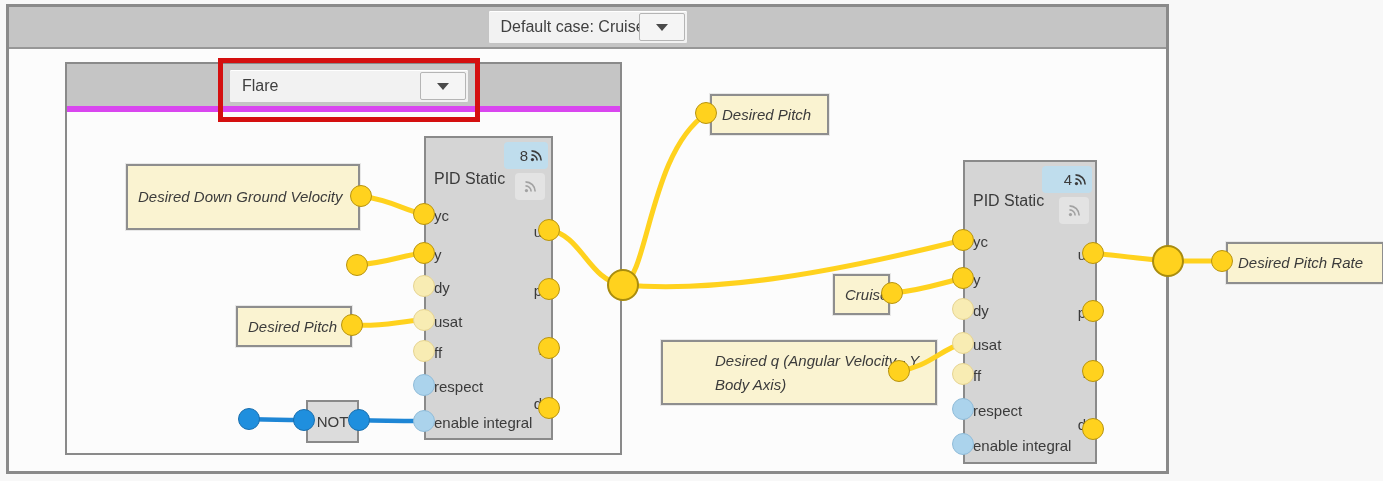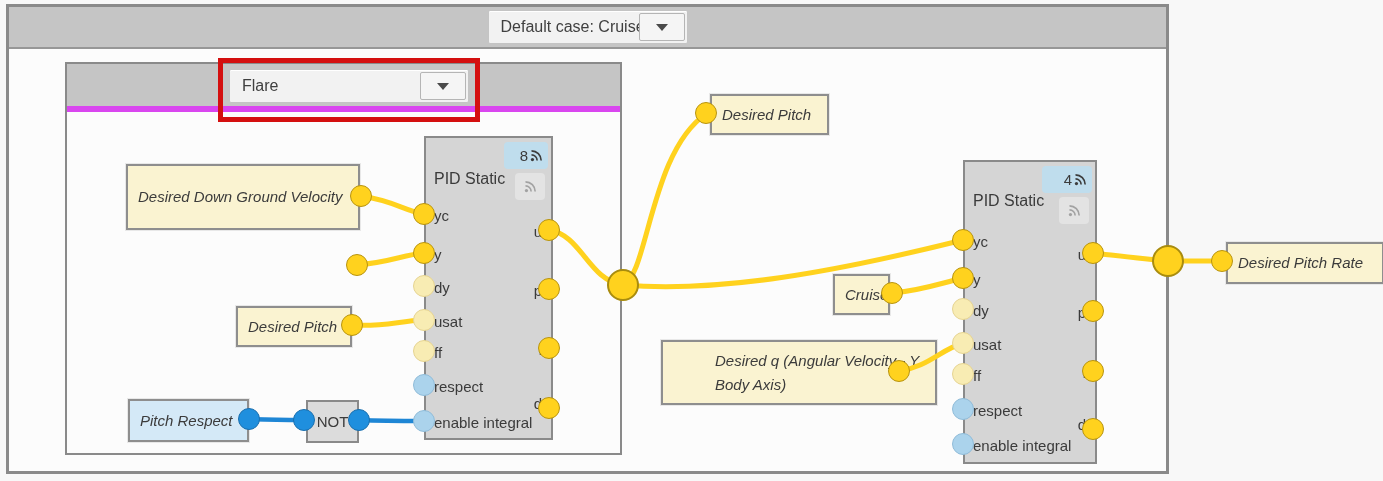--- a/index.html
+++ b/index.html
@@ -134,23 +134,20 @@
     <span class="out-label" style="top:140px;">p</span>
     <span class="out-label" style="top:200px;">i</span>
     <span class="out-label" style="top:252px;">d</span>
   </div>
 
   <div class="io-box" style="left:126px;top:164px;width:230px;height:62px;">
     <span class="txt">Desired Down Ground Velocity</span>
   </div>
   <div class="io-box" style="left:236px;top:306px;width:112px;height:37px;">
     <span class="txt">Desired Pitch</span>
-  </div>
-  <div class="io-box io-blue" style="left:128px;top:399px;width:117px;height:39px;">
-    <span class="txt">Pitch Respect</span>
   </div>
   <div class="not-box">
     <span>NOT</span>
   </div>
   <div class="io-box" style="left:710px;top:94px;width:115px;height:37px;">
     <span class="txt">Desired Pitch</span>
   </div>
   <div class="io-box" style="left:833px;top:274px;width:53px;height:37px;">
     <span class="txt">Cruise</span>
   </div>

